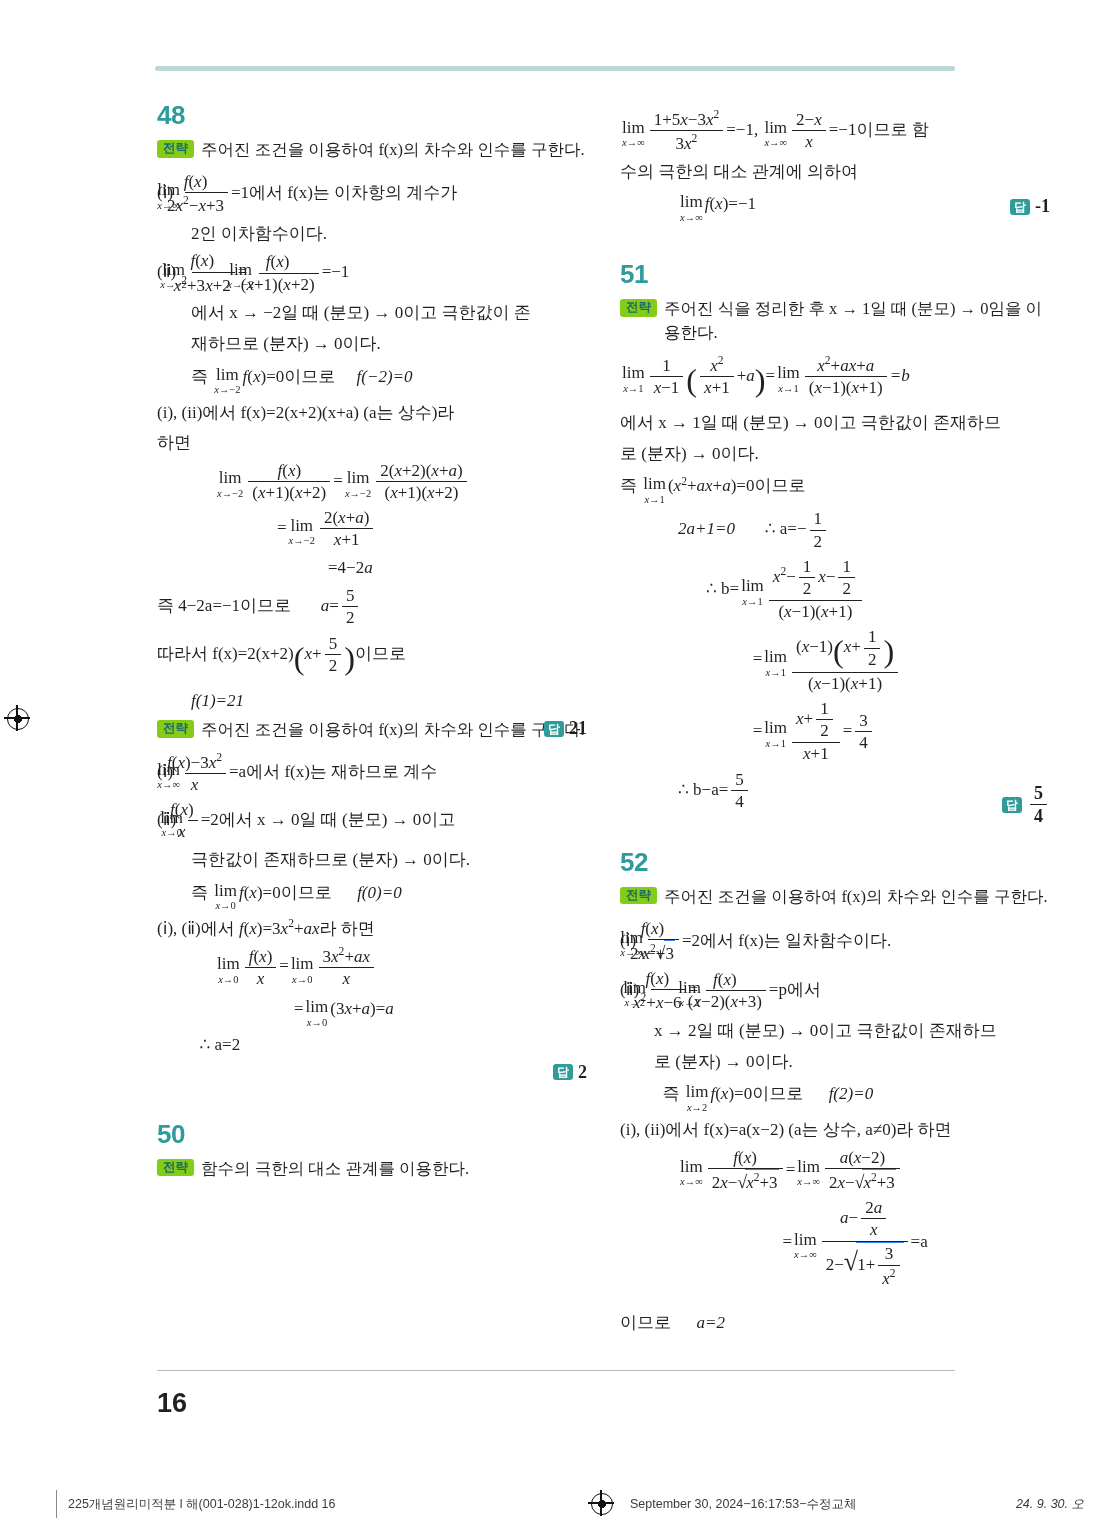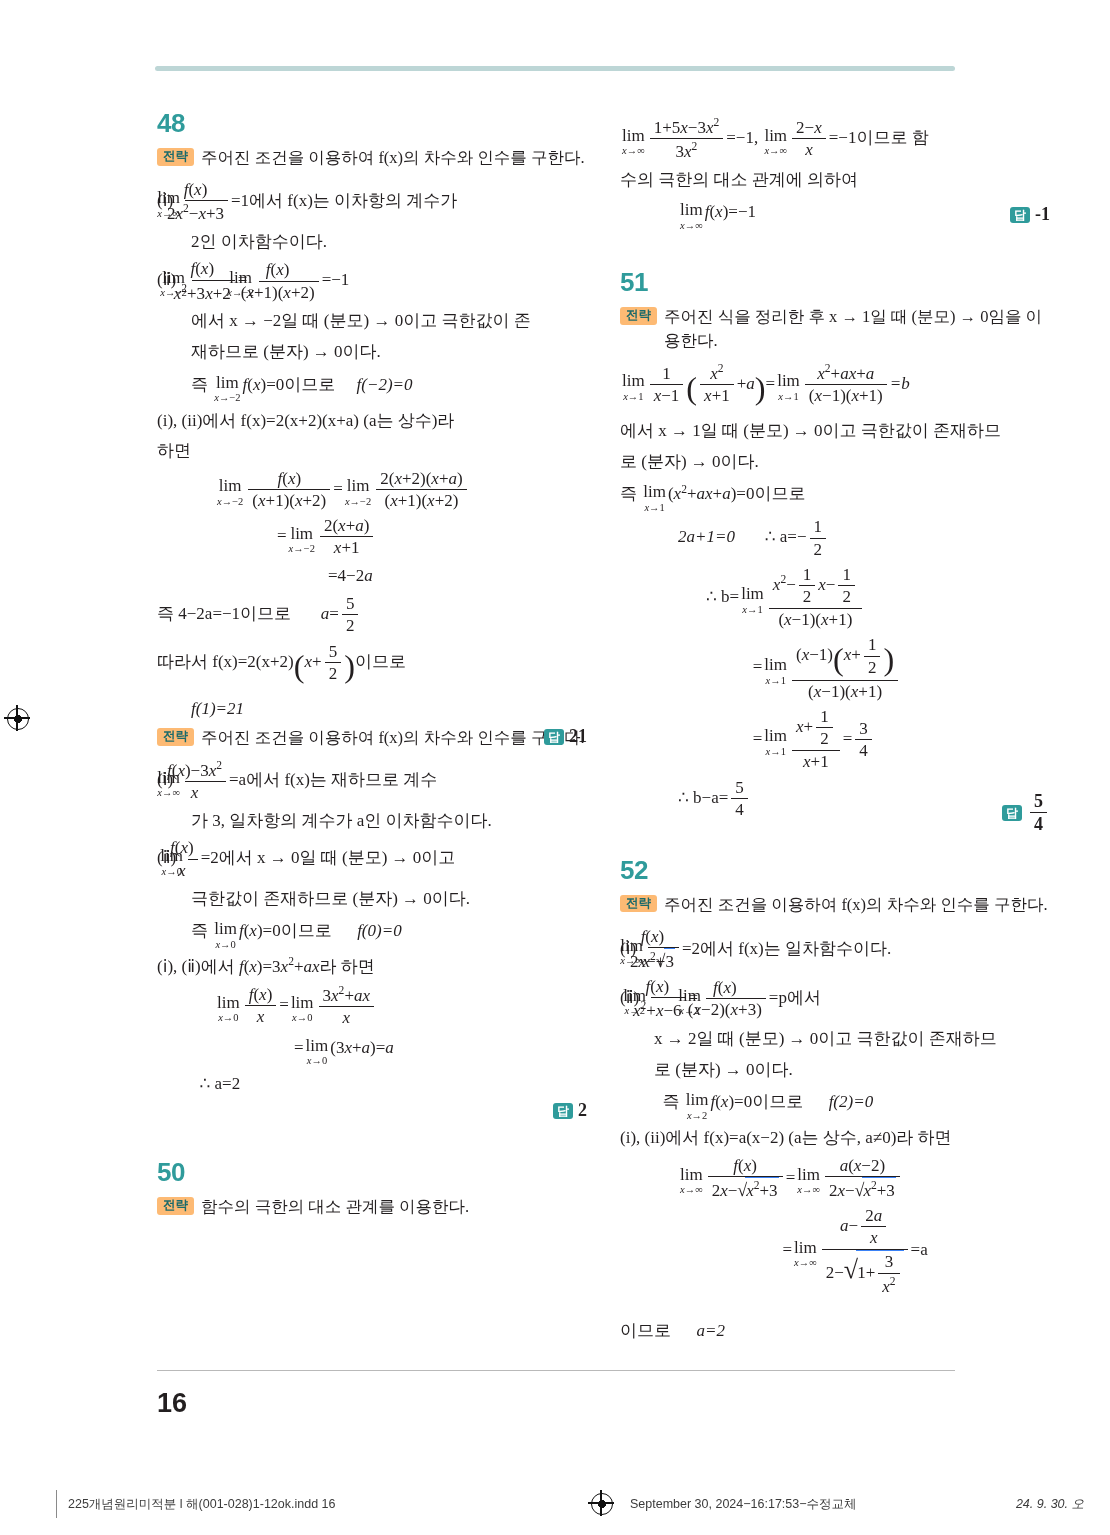--- a/index.html
+++ b/index.html
@@ -13,37 +13,37 @@
   }
   .page{position:relative;width:1110px;height:1535px;}
 
   
   .top-rule{
     position:absolute;left:155px;top:66px;width:800px;height:5px;
     background:#bdd6d6;border-radius:3px;
   }
 
   
-  .col{position:absolute;top:108px;width:430px;}
+  .col{position:absolute;top:100px;width:430px;}
   .col-left{left:157px;}
   .col-right{left:620px;}
 
   
   .qnum{
     color:#2f9b9b;font-weight:bold;font-size:26px;
     font-family:"Liberation Sans", sans-serif;
     letter-spacing:-0.5px;
     margin:0 0 7px 0;
   }
   .qnum.sp{margin-top:34px;}
 
   
   .strategy{display:flex;align-items:flex-start;gap:7px;margin-bottom:9px;}
   .tag{
-    display:inline-block;background:#fdba74;color:#1c6a6a;
+    display:inline-block;background:#84cc16;color:#1c6a6a;
     font-family:"Liberation Sans", sans-serif;
     font-size:12.5px;font-weight:bold;
     padding:2px 6px 3px;border-radius:3px;white-space:nowrap;
     line-height:1;margin-top:2px;
   }
   .stext{font-size:16.5px;line-height:1.45;}
 
   
   .line{font-size:17px;line-height:1.62;margin:3px 0;}
   .line.ind1{padding-left:22px;text-indent:-22px;}
@@ -170,21 +170,20 @@
     </div>
 
     <div class="strategy">
       <span class="tag">전략</span>
       <span class="stext">주어진 조건을 이용하여 f(x)의 차수와 인수를 구한다.</span>
     </div>
 
     <div class="line ind1">
       (ⅰ)&nbsp;<span class="lim"><span class="big">lim</span><span class="sub"><span class="m">x</span>→∞</span></span><span class="frac"><span class="num"><span class="m">f</span>(<span class="m">x</span>)−3<span class="m">x</span><sup>2</sup></span><span class="den"><span class="m">x</span></span></span><span>=a에서  f(x)는 재하므로 계수</span>
     </div>
-    <div class="line ind2">가 3, 일차항의 계수가 a인 이차함수이다.</div>
 
     <div class="line ind1">
       (ⅱ)&nbsp;<span class="lim"><span class="big">lim</span><span class="sub"><span class="m">x</span>→0</span></span><span class="frac"><span class="num"><span class="m">f</span>(<span class="m">x</span>)</span><span class="den"><span class="m">x</span></span></span><span>=2에서  x → 0일 때 (분모) → 0이고</span>
     </div>
     <div class="line ind2">극한값이 존재하므로 (분자) → 0이다.</div>
     <div class="line ind2">
       즉 <span class="lim"><span class="big">lim</span><span class="sub"><span class="m">x</span>→0</span></span><span class="m">f</span>(<span class="m">x</span>)<span>=0이므로</span>
       &nbsp;&nbsp;&nbsp;&nbsp;&nbsp;<span class="m">f(0)=0</span>
     </div>
     <div class="line">

